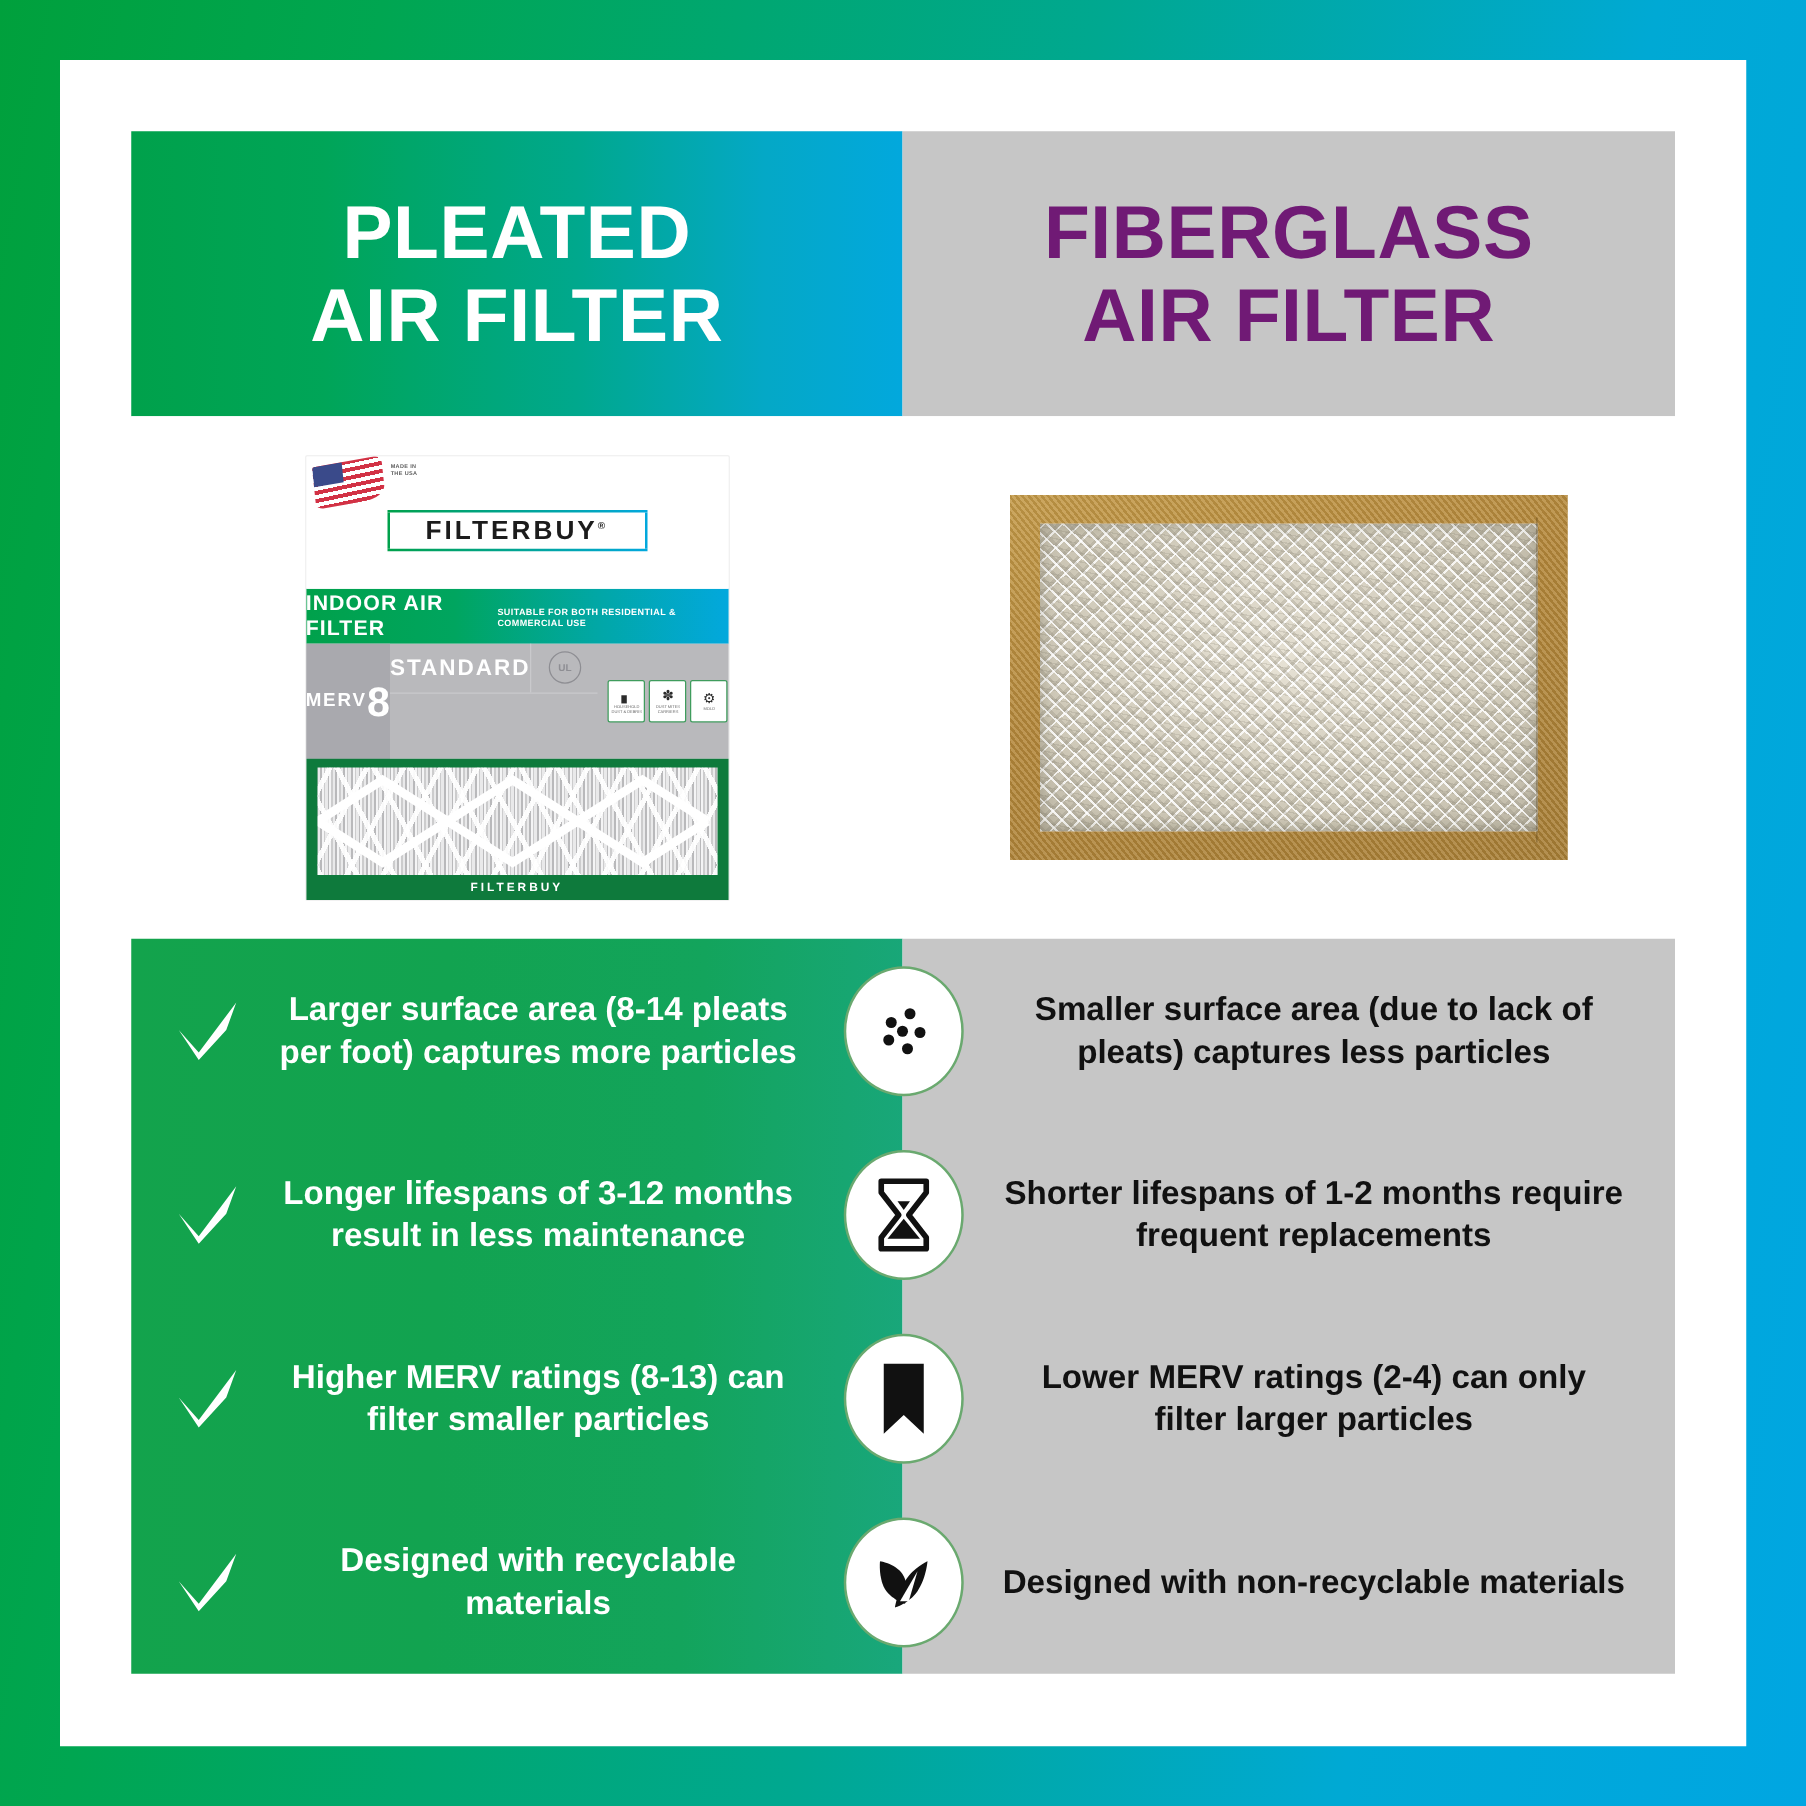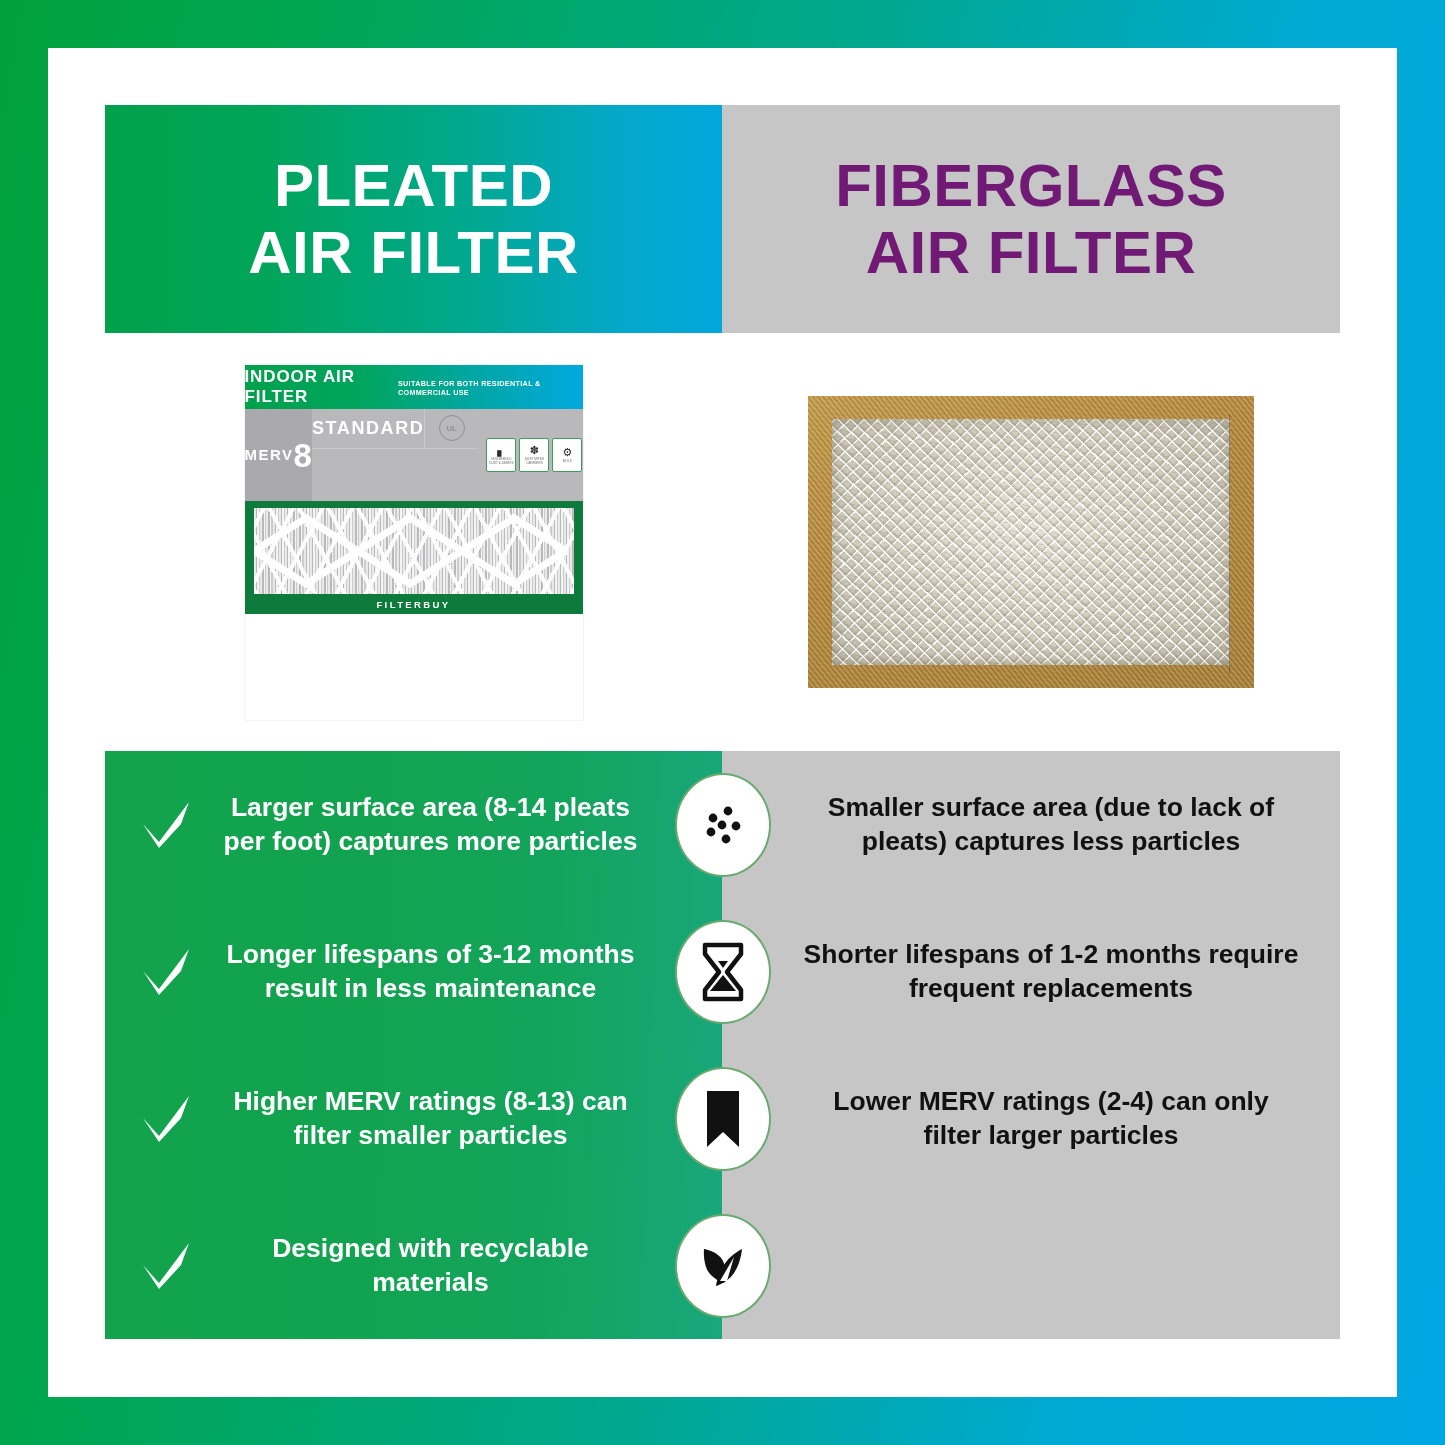--- a/index.html
+++ b/index.html
@@ -289,20 +289,28 @@
         <div class="header-title">FIBERGLASS
 AIR FILTER</div>
       </div>
     </div>
 
     <div class="products">
 
       <div class="product-cell left">
         <div class="pkg">
 
+          <div class="pkg-top">
+            <div class="pkg-flag"></div>
+            <div class="pkg-madein">MADE IN
+THE USA</div>
+            <div class="pkg-brandbox">
+              <div class="pkg-brand"><span>FILTERBUY</span><sup>®</sup></div>
+            </div>
+          </div>
 
           <div class="pkg-band">
             <div class="pkg-band-main">INDOOR AIR FILTER</div>
             <div class="pkg-band-sub">SUITABLE FOR BOTH RESIDENTIAL &amp; COMMERCIAL USE</div>
           </div>
 
           <div class="pkg-spec">
             <div class="pkg-merv">
               <div class="pkg-merv-label">MERV</div>
               <div class="pkg-merv-value">8</div>
@@ -448,20 +456,23 @@
           </div>
           <div class="row">
             <div class="left-part">
               <div class="check">
                 <svg viewBox="0 0 58 58">
         <path d="M6,28 L22,46 L52,6 L44,28 L22,52 Z" fill="#ffffff"></path>
       </svg>
               </div>
               <div class="row-text">Designed with recyclable materials</div>
             </div>
+            <div class="right-part">
+              <div class="row-text">Designed with non-recyclable materials</div>
+            </div>
             <div class="badge">
               <svg width="58" height="58" viewBox="0 0 58 58">
       <path d="M10,12 C10,12 24,14 29,24 C34,34 30,46 30,46 C30,46 16,42 12,30 C9,21 10,12 10,12 Z" fill="#111"></path>
       <path d="M48,12 C48,12 47,26 40,36 C33,46 22,49 22,49 C22,49 24,35 32,25 C39,16 48,12 48,12 Z" fill="#111"></path>
       <path d="M26,44 L40,20 L33,44 Z" fill="#ffffff"></path>
     </svg>
             </div>
           </div>
         </div>
     </div>

